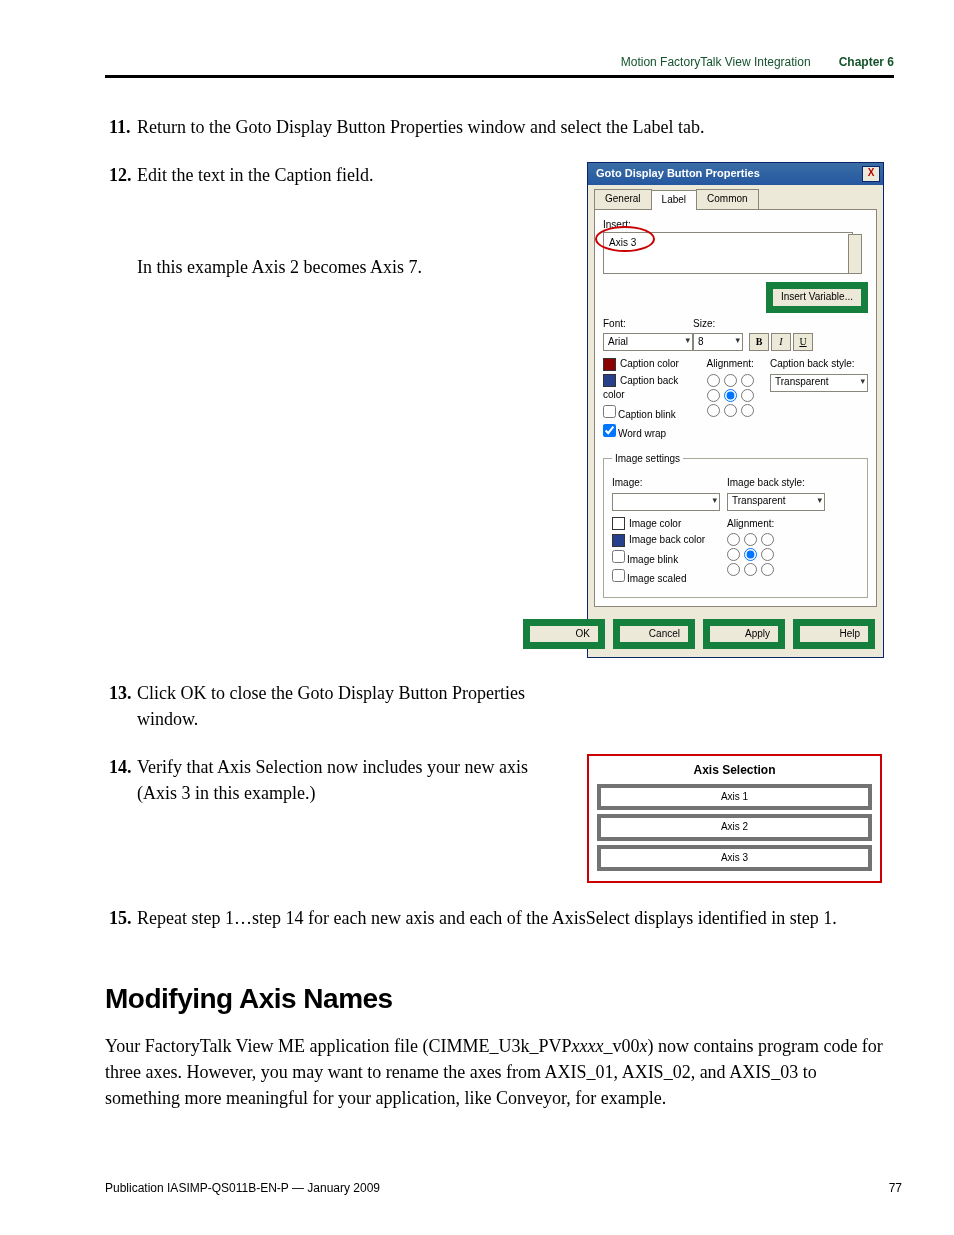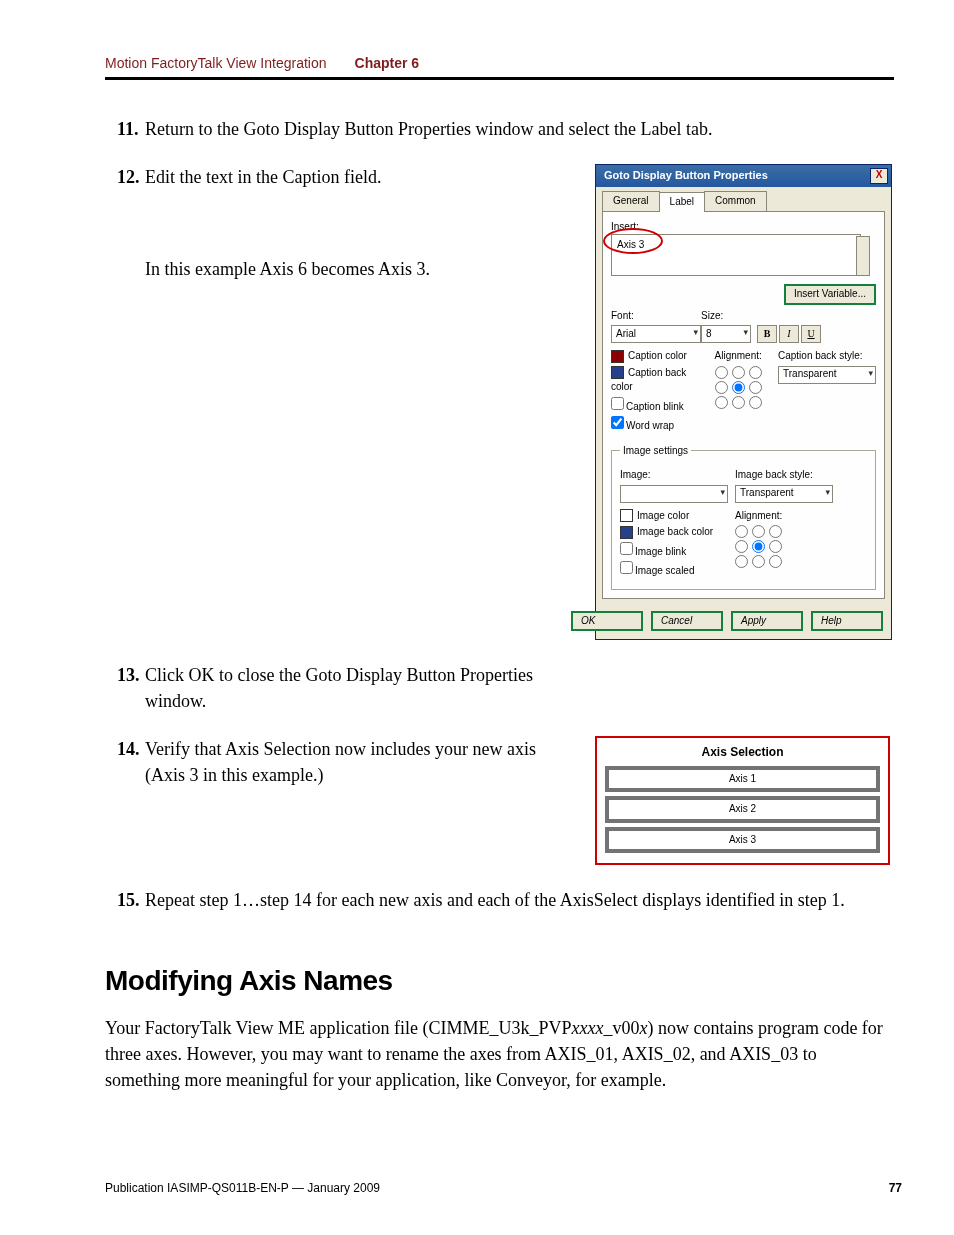--- a/index.html
+++ b/index.html
@@ -12,35 +12,36 @@
   }
   .page {
     width: 954px;
     height: 1235px;
     position: relative;
     box-sizing: border-box;
     padding: 55px 60px 40px 105px;
   }
   .header-row {
     display: flex;
+    justify-content: flex-end;
     align-items: baseline;
     font-family: Arial, Helvetica, sans-serif;
-    font-size: 14px;
+    font-size: 12px;
     gap: 28px;
-    color: #7f1d1d;
+    color: #14532d;
   }
   .header-chapter { font-weight: 700; }
   .header-rule {
     border: none;
     border-top: 3px solid #000;
     margin: 6px 0 36px 0;
   }
   ol.steps {
     list-style: none;
-    margin: 12px;
+    margin: 4px;
     padding: 0;
   }
   ol.steps > li {
     display: flex;
     align-items: flex-start;
     margin: 0 0 22px 0;
   }
   ol.steps > li > .num {
     flex: 0 0 28px;
     font-weight: 700;
@@ -140,21 +141,21 @@
   .dd {
     border: 1px solid #8a867a; background: #fff;
     height: 16px; padding: 0 14px 0 4px; font-size: 10px;
     display: inline-flex; align-items: center;
     position: relative; cursor: pointer;
   }
   .dd::after {
     content: "▾"; position: absolute; right: 2px; top: 0; font-size: 9px; color: #333;
   }
   .btn {
-    border: 2px solid #15803d; background: #ece9d8;
+    border: 7px solid #15803d; background: #ece9d8;
     padding: 1px 8px; font-size: 10px; cursor: pointer;
   }
   .btn-ins { margin-left: auto; }
   .btn-group { display: flex; gap: 2px; }
   .btn-square {
     border: 1px solid #8a867a; background: #ece9d8;
     width: 18px; height: 16px; font-size: 10px; font-family: "Times New Roman", serif;
     display: flex; align-items: center; justify-content: center; cursor: pointer;
   }
   .sw { width: 11px; height: 11px; border: 1px solid #333; display: inline-block; vertical-align: middle; margin-right: 4px; }
@@ -166,21 +167,21 @@
   input[type=radio] { margin: 0 2px 0 0; }
   input[type=checkbox] { margin: 0 2px 0 0; }
   fieldset.imgset {
     border: 1px solid #aca899; margin: 10px 0 0 0; padding: 6px 8px 10px 8px;
   }
   fieldset.imgset legend { font-size: 10px; padding: 0 3px; }
   .dlg-buttons {
     display: flex; justify-content: flex-end; gap: 8px;
     padding: 6px 8px 8px 8px;
   }
-  .dlg-buttons .btn { min-width: 52px; text-align: left; font-style: italic; }
+  .dlg-buttons .btn { min-width: 52px; text-align: right; }
 
   
   .axis-panel {
     width: 295px;
     border: 2px solid #c00;
     padding: 6px 8px 10px 8px;
     box-sizing: border-box;
   }
   .axis-title {
     text-align: center;
@@ -215,21 +216,21 @@
   }
   em.it { font-style: italic; }
 
   .footer {
     position: absolute;
     left: 105px; right: 52px; bottom: 40px;
     display: flex; justify-content: space-between;
     font-family: Arial, Helvetica, sans-serif;
     font-size: 12px;
   }
-  .footer .pn { font-weight: 700; }
+  .footer .pn { font-weight: 400; }
 </style>
 </head>
 <body>
 
 <div class="page">
 
   <div class="header-row">
     <span>Motion FactoryTalk View Integration</span>
     <span class="header-chapter">Chapter 6</span>
   </div>
@@ -242,21 +243,21 @@
       <span class="body">Return to the Goto Display Button Properties window and select the Label tab.</span>
     </li>
 
     <li>
       <span class="num">12.</span>
       <div class="body">
         <div class="two-col">
           <div class="left">
             <div>Edit the text in the Caption field.</div>
             <div style="height:66px"></div>
-            <div>In this example Axis 6 becomes Axis 3.</div>
+            <div>In this example Axis 2 becomes Axis 7.</div>
           </div>
           <div class="right">
 
             <div class="dlg">
               <div class="dlg-title">
                 <span>Goto Display Button Properties</span>
                 <span class="dlg-close">X</span>
               </div>
               <div class="tabs">
                 <div class="tab">General</div>

